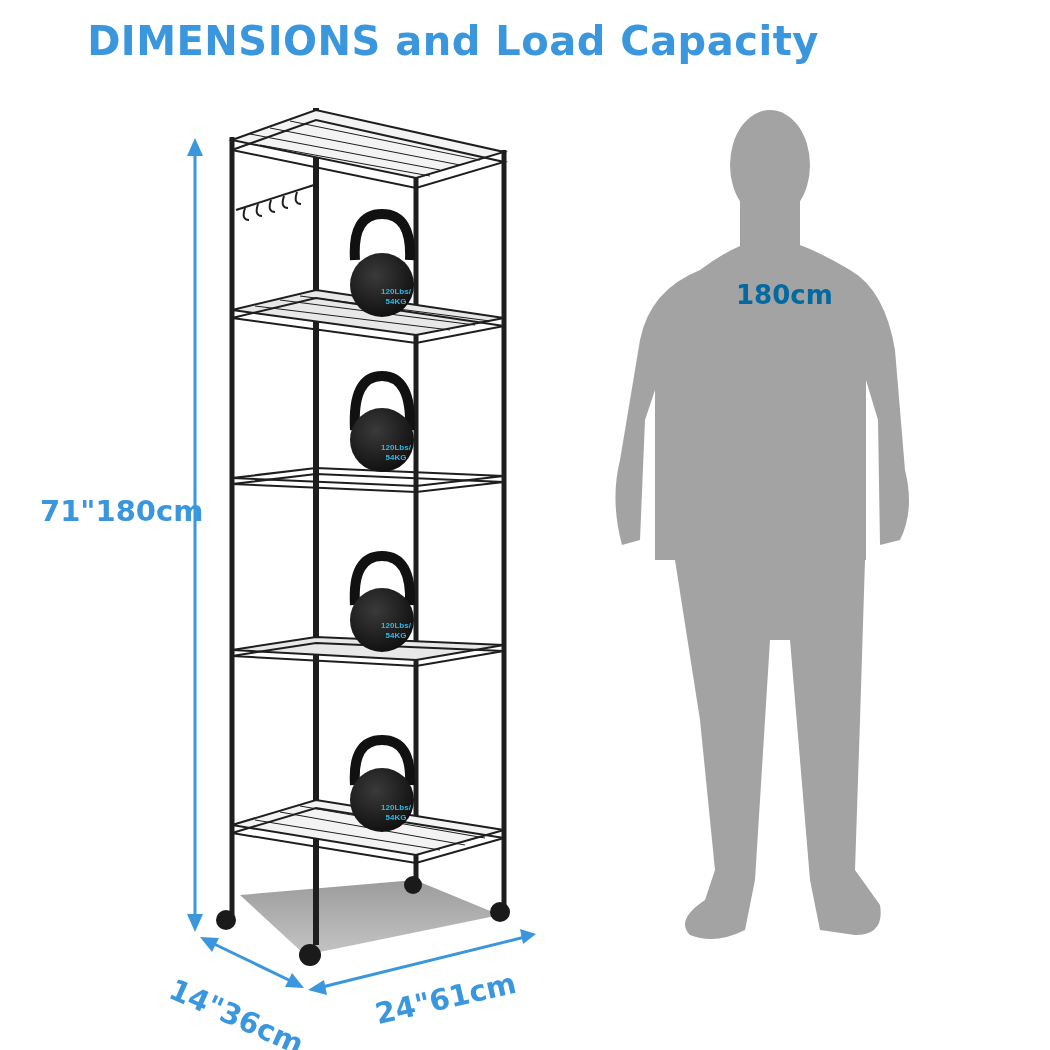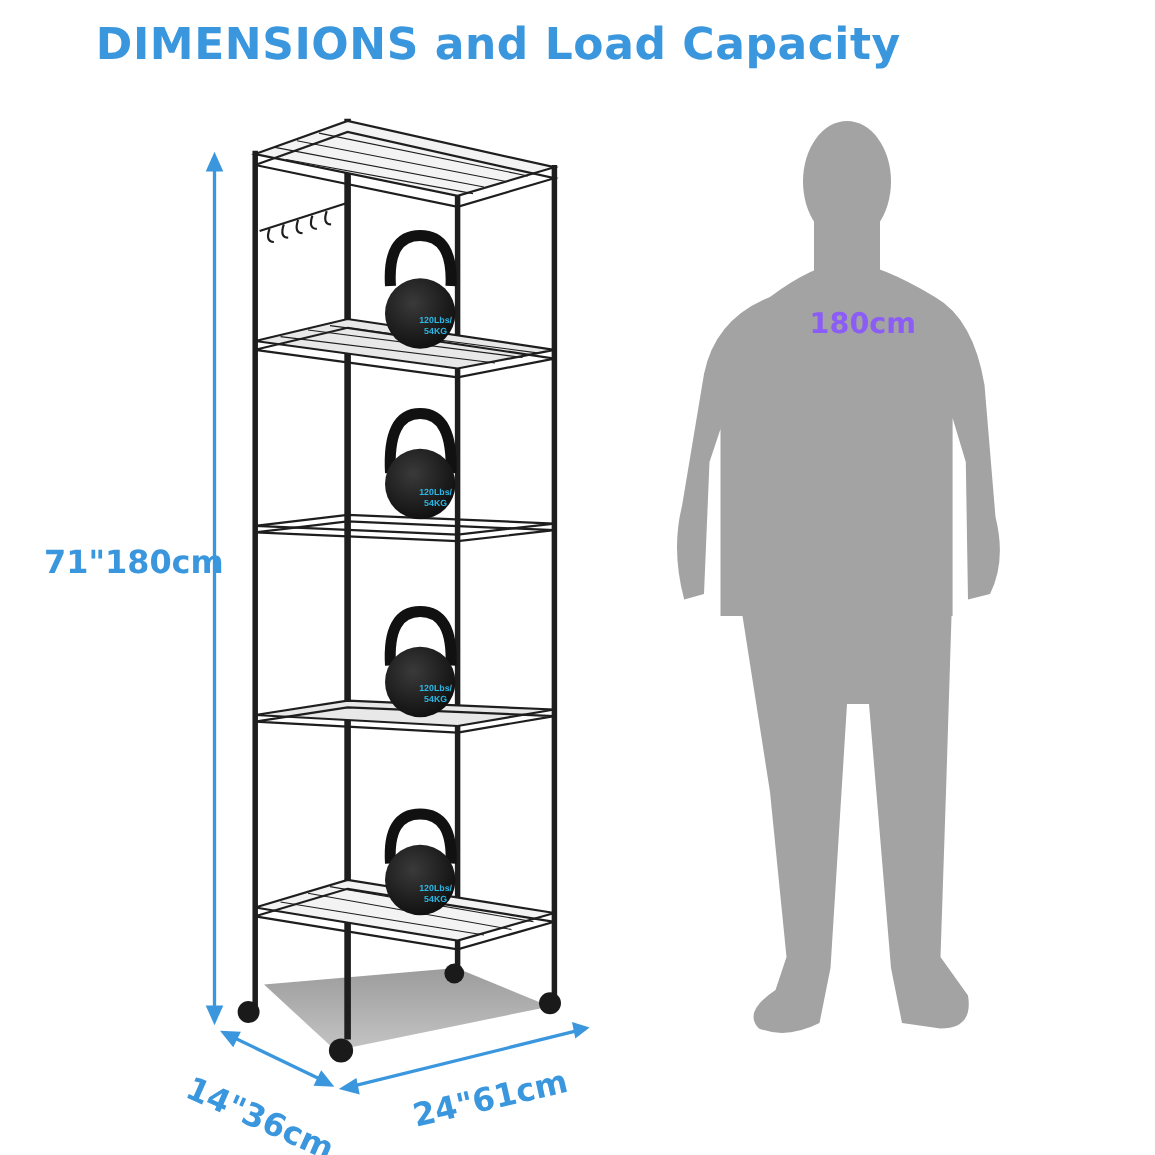--- a/index.html
+++ b/index.html
@@ -1,19 +1,19 @@
 <!DOCTYPE html>
 <html><head>
 <meta charset="utf-8">
 <style>
   html, body { margin:0; padding:0; background:#ffffff; }
   body { width:1050px; height:1050px; position:relative; overflow:hidden; font-family:"DejaVu Sans", "Liberation Sans", sans-serif; }
   .title { position:absolute; left:0; top:18px; width:906px; text-align:center; font-weight:bold; font-size:40px; color:#3a96dd; letter-spacing:0.5px; }
   .dim-label { position:absolute; font-weight:bold; color:#3a96dd; font-size:29px; }
-  .person-label { position:absolute; left:736px; top:280px; font-weight:bold; font-size:26px; color:#8b5cf6; }
+  .person-label { position:absolute; left:736px; top:280px; font-weight:bold; font-size:26px; color:#0369a1; }
   svg { position:absolute; left:0; top:0; }
   .kb-text { font-family:"Liberation Sans", sans-serif; font-weight:bold; font-size:8px; fill:#2cb8e6; }
 </style>
 </head>
 <body>
 
 <div class="title">DIMENSIONS and Load Capacity</div>
 
 <svg width="1050" height="1050" viewBox="0 0 1050 1050">
   <defs>

